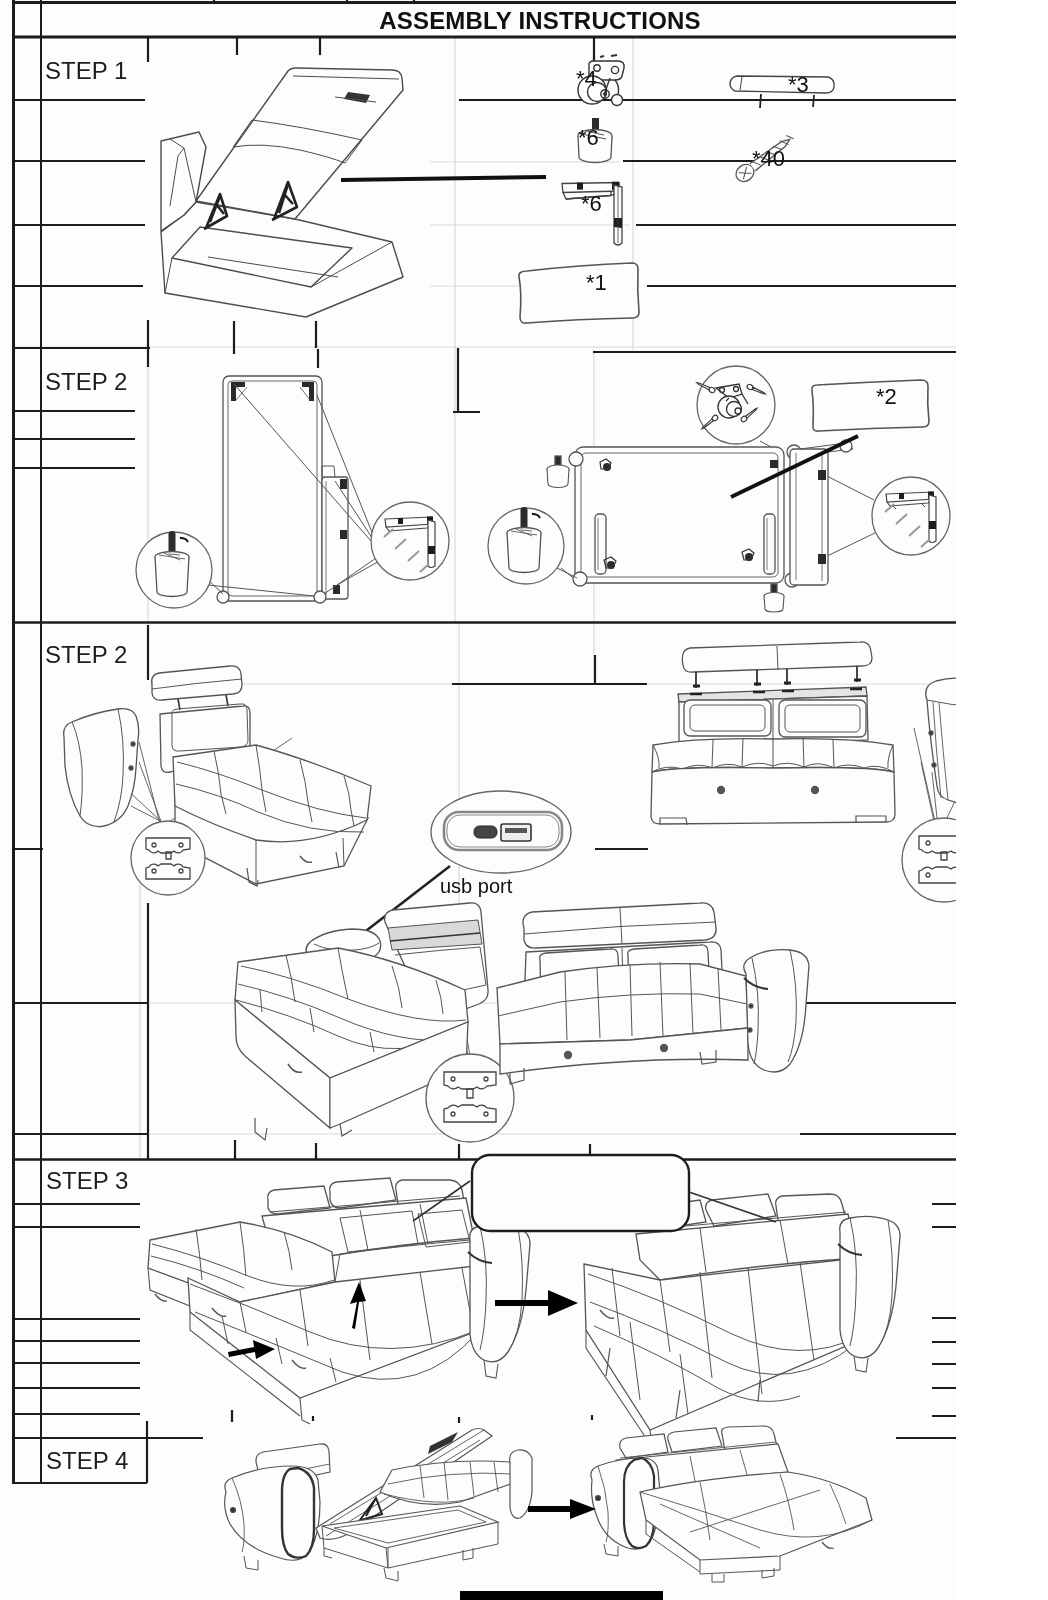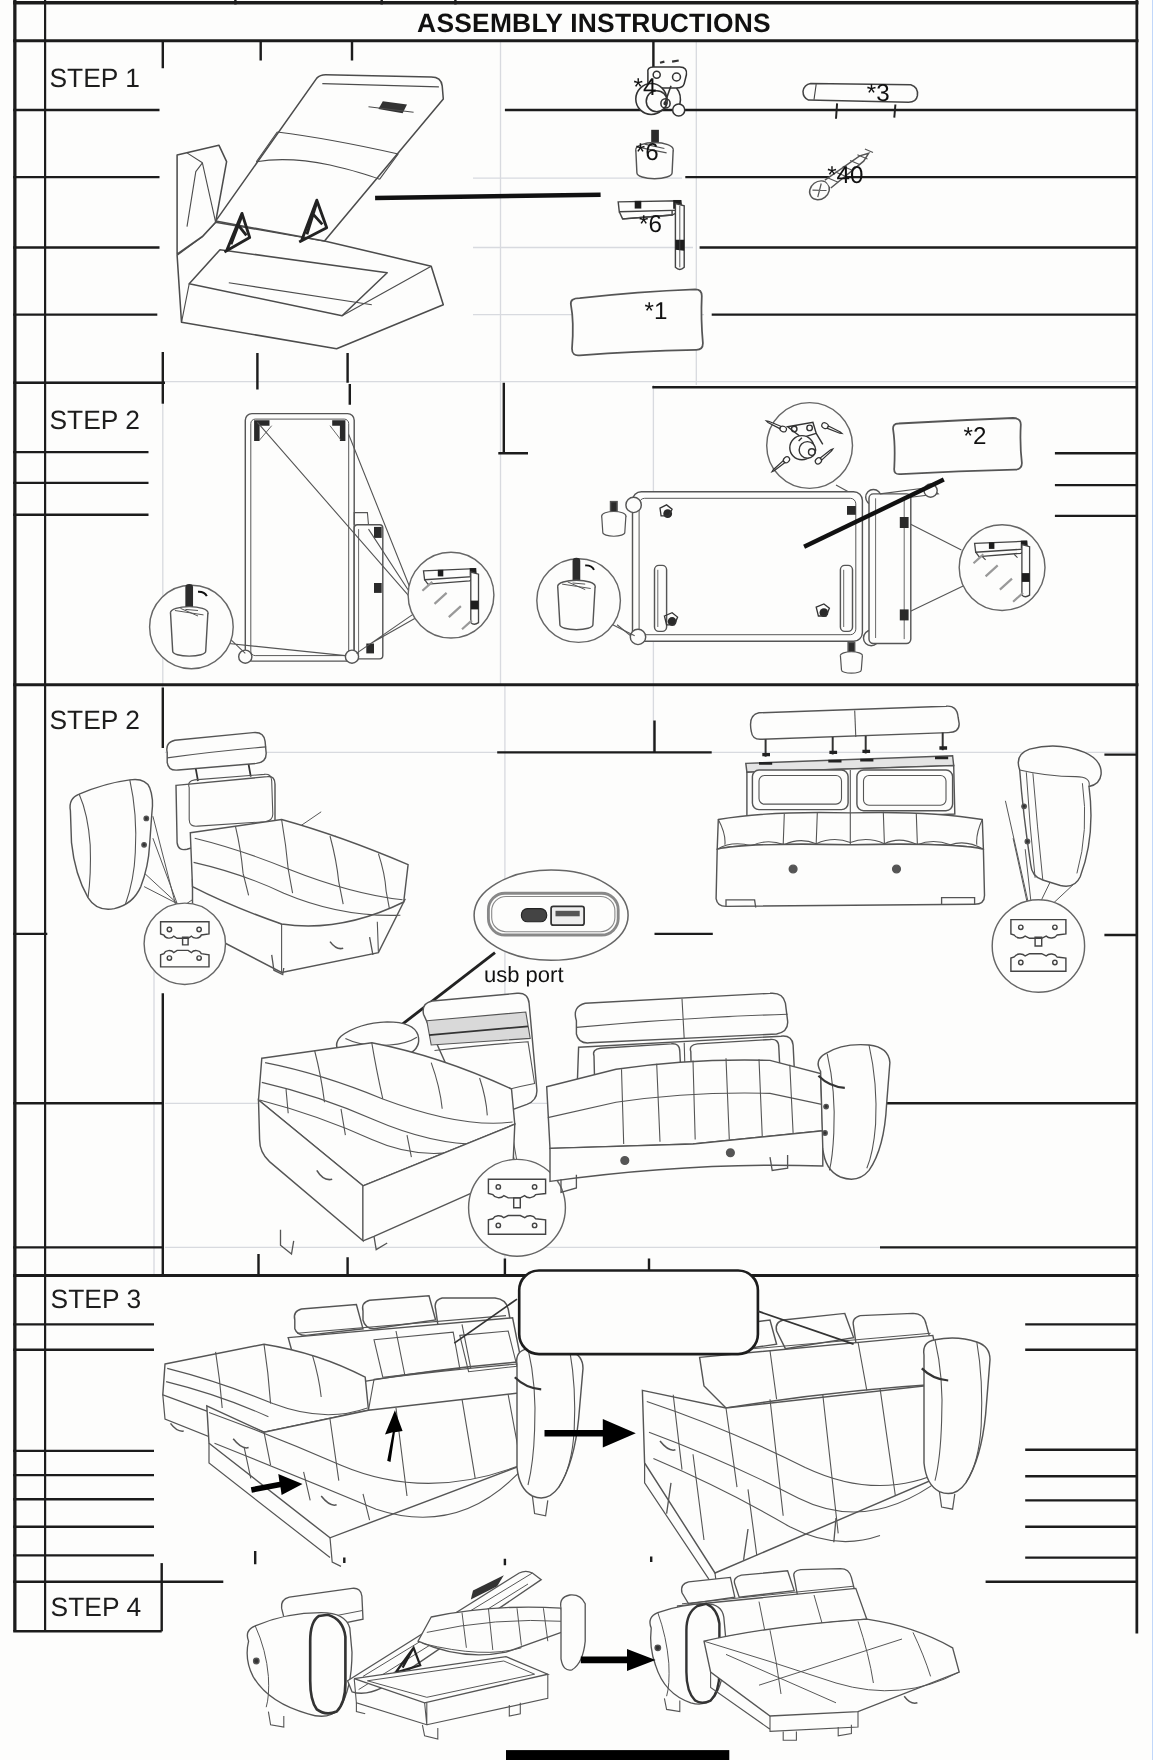--- a/index.html
+++ b/index.html
@@ -1,16 +1,16 @@
 <!DOCTYPE html>
 <html><head>
 <meta charset="utf-8">
 <style>
   html,body{margin:0;padding:0;background:#ffffff;}
-  #page{width:1048px;height:1600px;position:relative;overflow:hidden;background:#3b82f6;}
+  #page{width:956px;height:1600px;position:relative;overflow:hidden;background:#b91c1c;}
   svg{position:absolute;top:0;left:0;}
   text{font-family:"Liberation Sans",sans-serif;}
 </style>
 </head>
 <body>
 <div id="page">
 <svg width="1048" height="1600" viewBox="0 0 1048 1600">
 
 <rect x="0" y="0" width="1048" height="1600" fill="#fdfdfc"></rect>
 

